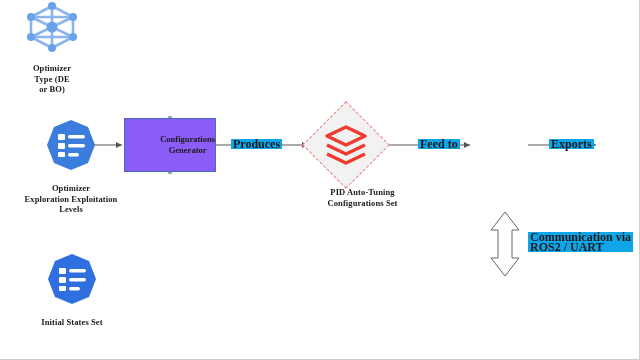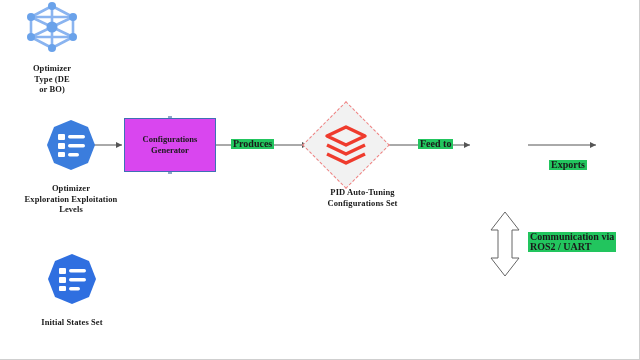--- a/index.html
+++ b/index.html
@@ -31,37 +31,37 @@
     color: #1a1a1a;
     text-align: center;
     line-height: 10.5px;
     margin-top: 11px;
     white-space: pre-line;
     letter-spacing: 0.1px;
   }
   .edge-label {
     position: absolute;
     font-family: "Liberation Serif", serif;
-    font-size: 10px;
+    font-size: 12px;
     font-weight: bold;
     color: #1a1a1a;
-    background: #22c55e;
+    background: #0ea5e9;
     padding: 0 2px;
     white-space: nowrap;
     text-align: center;
     line-height: 10px;
   }
   .box {
     position: absolute;
-    background: #d946ef;
+    background: #8b5cf6;
     border: 1px solid #3f6fb5;
     box-sizing: border-box;
     display: flex;
     align-items: center;
-    justify-content: center;
+    justify-content: flex-end;
   }
   .box-text {
     font-family: "Liberation Serif", serif;
     font-size: 8.5px;
     font-weight: bold;
     color: #1a1a1a;
     text-align: center;
     line-height: 11px;
     white-space: pre-line;
   }
@@ -127,21 +127,21 @@
 
     <line x1="382" y1="145" x2="470" y2="145" stroke="#555555" stroke-width="1" marker-end="url(#arrow)"></line>
 
     <line x1="528" y1="145" x2="596" y2="145" stroke="#555555" stroke-width="1" marker-end="url(#arrow)"></line>
 
     <path d="M505,212 L519,230 L512,230 L512,258 L519,258 L505,276 L491,258 L498,258 L498,230 L491,230 Z" fill="#ffffff" stroke="#666666" stroke-width="1" stroke-linejoin="round"></path>
   </svg>
 
   <div class="edge-label" style="left:231px; top:139px;">Produces</div>
   <div class="edge-label" style="left:418px; top:139px;">Feed to</div>
-  <div class="edge-label" style="left:549px; top:139px;margin-top:21px;">Exports</div>
+  <div class="edge-label" style="left:549px; top:139px;">Exports</div>
   <div class="edge-label" style="left:528px; top:232px; white-space:pre-line; text-align:left;">Communication via
 ROS2 / UART</div>
 
   <div class="node" style="left:8px; top:2px; width:88px;">
     <span>
       <svg width="56" height="50" viewBox="0 0 56 50">
         <g stroke="#8ab4f0" stroke-width="2.6" fill="none">
           <line x1="28" y1="4" x2="7" y2="15"></line>
           <line x1="28" y1="4" x2="49" y2="15"></line>
           <line x1="7" y1="15" x2="7" y2="35"></line>

